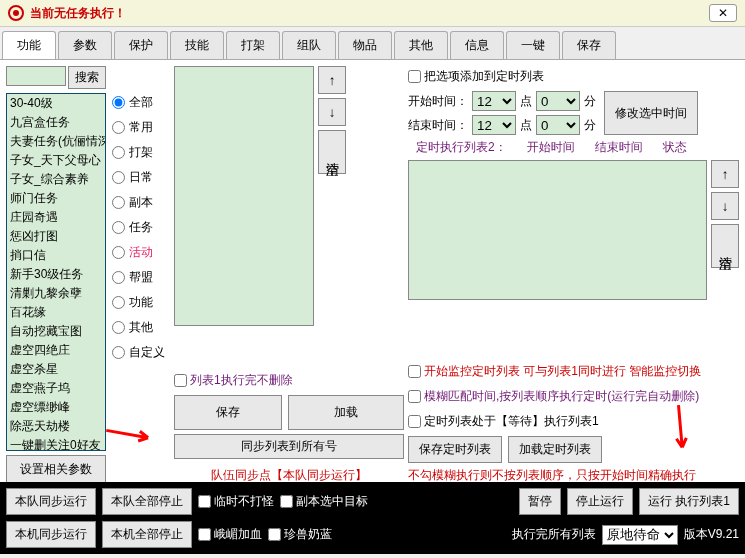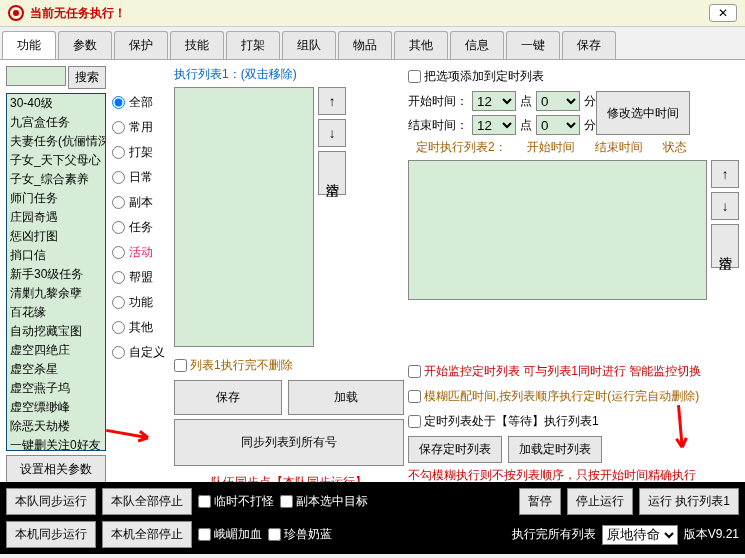--- a/index.html
+++ b/index.html
@@ -18,21 +18,21 @@
 .search-input { flex: 1; background: #d6ecd6; border: 1px solid #888; height: 20px; padding: 0 2px; width: 60px; }
 .btn { background: #e8e8e8; border: 1px solid #888; padding: 2px 6px; cursor: pointer; font-size: 12px; }
 .listbox { background: #d6ecd6; border: 1px solid #0c4a6e; flex: 1; overflow-y: auto; }
 .listbox .item { padding: 1px 3px; cursor: pointer; white-space: nowrap; }
 .col2 { width: 60px; display: flex; flex-direction: column; padding-top: 24px; }
 .radio-row { display: flex; align-items: center; gap: 4px; padding: 4px 2px; cursor: pointer; }
 .radio-row input { cursor: pointer; }
 .radio-row.pink label { color: #e91e63; }
 .col3 { width: 230px; display: flex; flex-direction: column; gap: 4px; }
 .blue-label { color: #0066cc; }
-.green-label { color: #a16207; }
+.green-label { color: #701a75; }
 .red-label { color: #cc0000; }
 .exec-row { display: flex; gap: 4px; align-items: flex-start; }
 .exec-list { background: #d6ecd6; border: 1px solid #888; width: 140px; height: 260px; }
 .vbtns { display: flex; flex-direction: column; gap: 4px; }
 .vbtn { width: 28px; height: 28px; border: 1px solid #888; background: #e8e8e8; cursor: pointer; display: flex; align-items: center; justify-content: center; }
 .vbtn.tall { height: 44px; writing-mode: vertical-rl; }
 .chk-row { display: flex; align-items: center; gap: 3px; padding: 2px 0; }
 .btn-row { display: flex; gap: 6px; }
 .col4 { flex: 1; display: flex; flex-direction: column; gap: 4px; position: relative; }
 .time-row { display: flex; align-items: center; gap: 4px; }
@@ -134,48 +134,47 @@
         <input type="radio" name="cat" style="">
         <label>其他</label>
       </div>
       <div class="radio-row">
         <input type="radio" name="cat" style="">
         <label>自定义</label>
       </div>
     </div>
 
   <div class="col3">
-    <div class="blue-label">执行列表1：(双击移除)</div>
     <div class="exec-row">
       <div class="exec-list"></div>
       <div class="vbtns">
         <button class="vbtn">↑</button>
         <button class="vbtn">↓</button>
         <button class="vbtn tall">清空</button>
       </div>
     </div>
     <div style="flex:1"></div>
     <div class="chk-row">
       <input type="checkbox" style="">
       <span class="green-label">列表1执行完不删除</span>
     </div>
     <div class="btn-row">
       <button class="btn" style="flex:1;padding:4px">保存</button>
       <button class="btn" style="flex:1;padding:8px">加载</button>
     </div>
-    <button class="btn" style="padding:14px">同步列表到所有号</button>
+    <button class="btn" style="padding:3px">同步列表到所有号</button>
     <div class="red-label" style="text-align:center;padding-top:4px">队伍同步点【本队同步运行】</div>
   </div>
 
   <div class="col4">
     <div class="chk-row">
       <input type="checkbox" style="">
       <span>把选项添加到定时列表</span>
     </div>
-    <div style="display:flex;">
+    <div style="display:flex;gap:8px">
       <div style="display:flex;flex-direction:column;gap:4px">
         <div class="time-row">
           <span>开始时间：</span>
           <select class="time-sel"><option>12</option></select>
           <span>点</span>
           <select class="time-sel"><option>0</option></select>
           <span>分</span>
         </div>
         <div class="time-row">
           <span>结束时间：</span>

